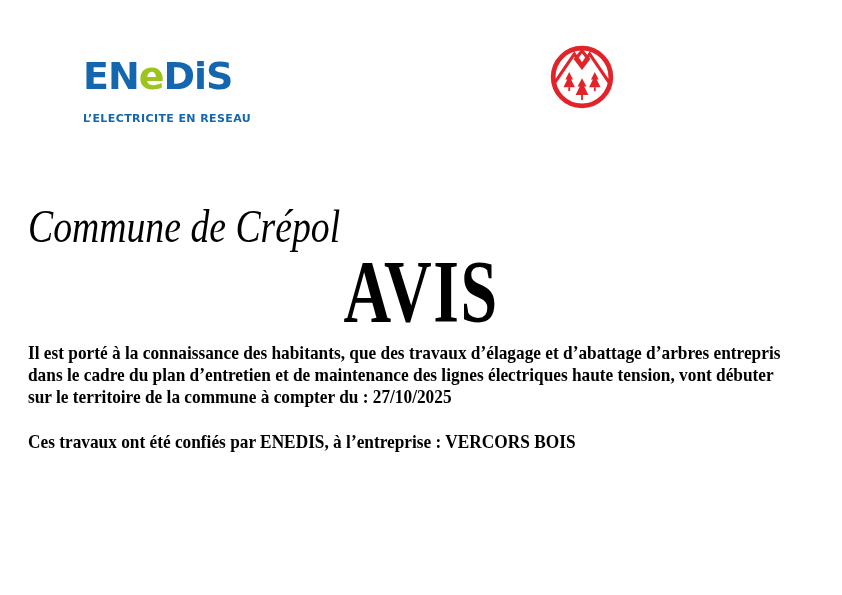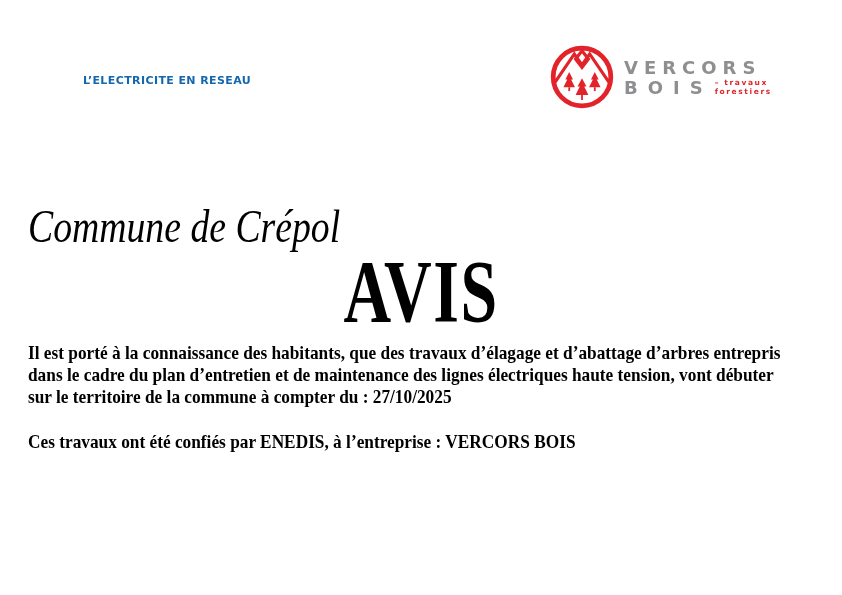--- a/index.html
+++ b/index.html
@@ -83,47 +83,40 @@
     position:absolute; left:28px; top:431px;
     font-weight:bold; font-size:19px; line-height:22px;
     transform:scaleX(0.91); transform-origin:left top;
     white-space:nowrap;
   }
 </style>
 </head>
 <body>
 
 <div class="enedis-logo">
+  <div class="enedis-wordmark">
+    <span>EN</span><span class="mid">e</span><span>DiS</span>
+  </div>
   <div class="enedis-tagline">L’ELECTRICITE EN RESEAU</div>
 </div>
 
 <div class="vercors-logo">
   <svg class="vercors-mark" viewBox="0 0 100 100" xmlns="http://www.w3.org/2000/svg">
     <circle cx="50" cy="50" r="45" fill="none" stroke="#E2232A" stroke-width="7.5"></circle>
     <polyline points="8,58 38,14 50,31 62,14 92,58" fill="none" stroke="#E2232A" stroke-width="5"></polyline>
     <polygon points="50,9 60,22 50,35 40,22" fill="none" stroke="#E2232A" stroke-width="5"></polygon>
     <g fill="#E2232A">
       <polygon points="30,42 36,54 33,54 39,66 21,66 27,54 24,54"></polygon>
       <rect x="28.6" y="66" width="2.8" height="6"></rect>
       <polygon points="70,42 76,54 73,54 79,66 61,66 67,54 64,54"></polygon>
       <rect x="68.6" y="66" width="2.8" height="6"></rect>
       <polygon points="50,52 57,65 53.5,65 60,78 40,78 46.5,65 43,65"></polygon>
       <rect x="48.6" y="78" width="2.8" height="8"></rect>
     </g>
   </svg>
-  <div class="vercors-text">
-    <div class="vercors-name-top">VERCORS</div>
-    <div class="vercors-row2">
-      <div class="vercors-name-bottom">BOIS</div>
-      <div class="vercors-tagline">
-        <div>– travaux</div>
-        <div>forestiers</div>
-      </div>
-    </div>
-  </div>
 </div>
 
 <div class="commune-title">Commune de Crépol</div>
 
 <div class="avis-title">AVIS</div>
 
 <div class="body-text">
   <div class="line">Il est porté à la connaissance des habitants, que des travaux d’élagage et d’abattage d’arbres entrepris</div>
   <div class="line">dans le cadre du plan d’entretien et de maintenance des lignes électriques haute tension, vont débuter</div>
   <div class="line">sur le territoire de la commune à compter du : 27/10/2025</div>

